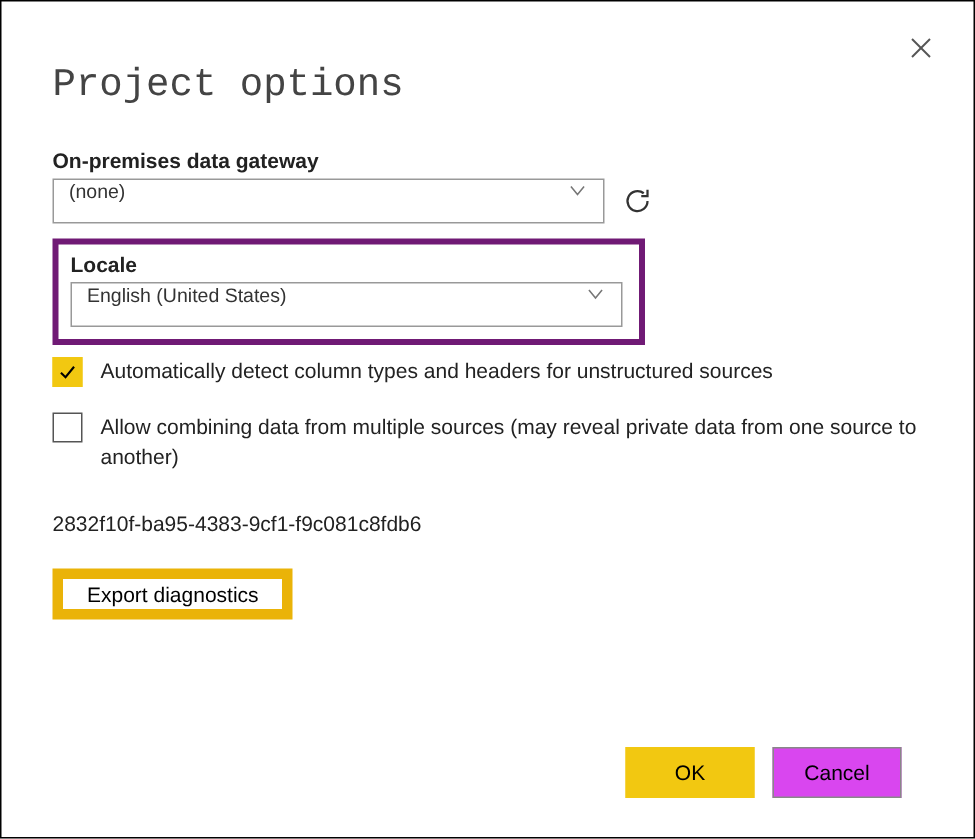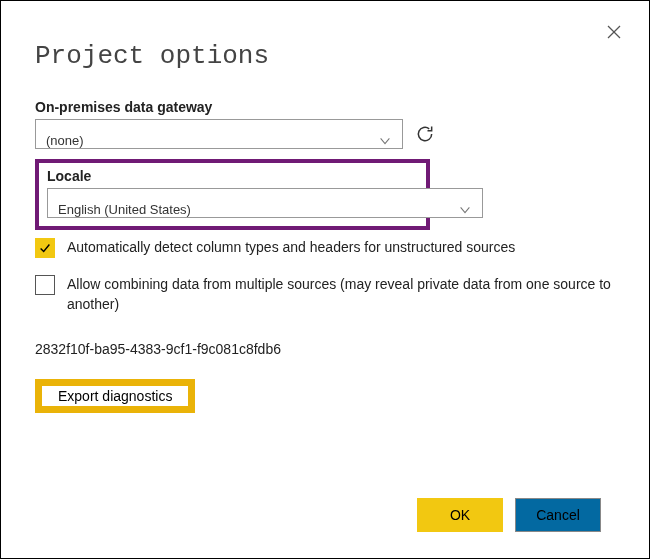--- a/index.html
+++ b/index.html
@@ -53,30 +53,30 @@
     display: flex;
     align-items: center;
     gap: 10px;
     margin-bottom: 10px;
   }
   .dropdown {
     border: 1px solid #999;
     height: 30px;
     padding: 0 10px;
     display: flex;
-    align-items: flex-end;
+    align-items: flex-start;
     justify-content: space-between;
     font-size: 13px;
     color: #333;
     cursor: pointer;
     background: #fff;
     flex: 1;
   }
   .dropdown.gateway { width: 368px; flex: none; }
-  .dropdown.locale { width: 436px; flex: none; }
+  .dropdown.locale { width: 368px; flex: none; }
   .chev { color: #777; }
   .chev svg { width: 14px; height: 14px; display:block; }
   .refresh-btn {
     width: 24px;
     height: 24px;
     cursor: pointer;
     display:flex;align-items:center;justify-content:center;
     color:#333;
   }
   .refresh-btn svg { width:20px; height:20px; }
@@ -138,21 +138,21 @@
     right: 44px;
     display: flex;
     gap: 12px;
   }
   .btn {
     height: 34px;
     min-width: 86px;
     padding: 0 18px;
     font-size: 14px;
     border: 1px solid #888;
-    background: #0369a1;
+    background: #d946ef;
     cursor: pointer;
     display:inline-flex;align-items:center;justify-content:center;
   }
   .btn.primary {
     background: #f2c811;
     border-color: #f2c811;
     color: #000;
   }
 </style>
 </head>

